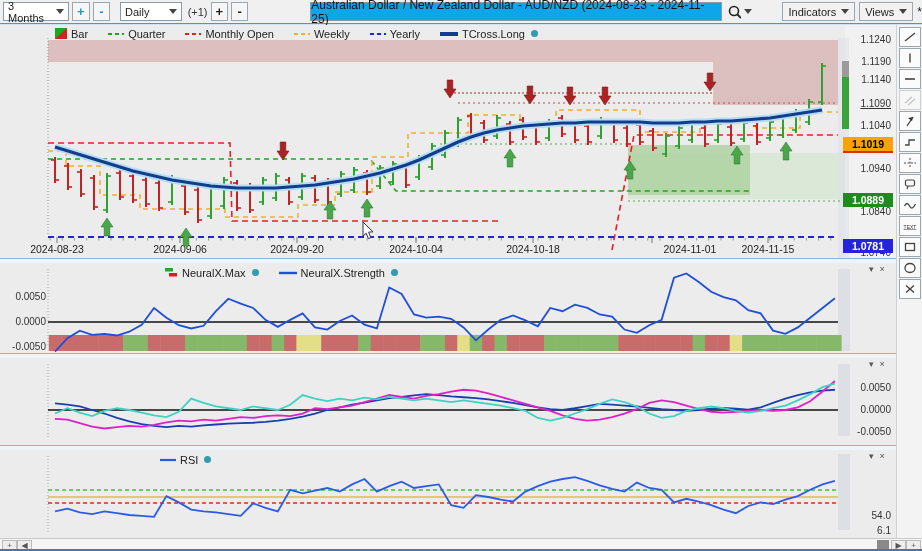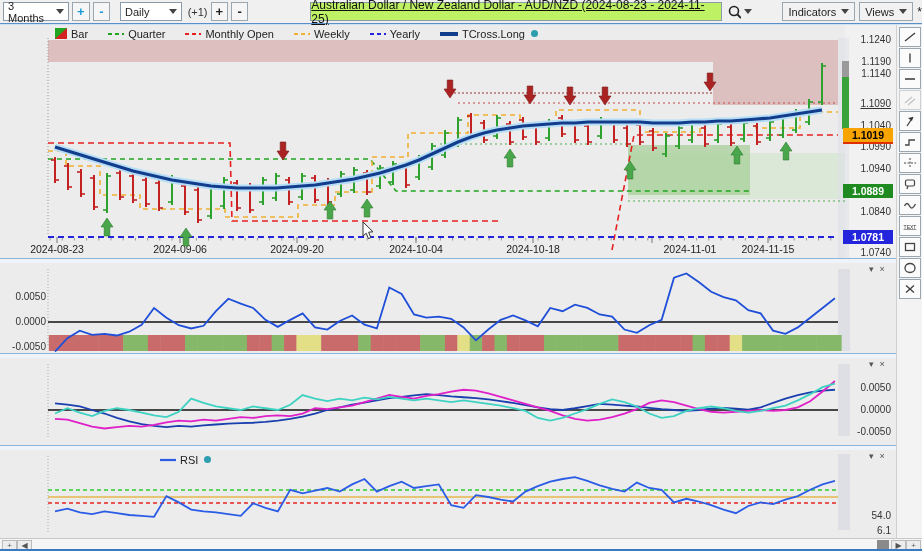--- a/index.html
+++ b/index.html
@@ -8,38 +8,38 @@
   
   .toolbar{position:absolute;left:0;top:0;width:922px;height:23px;background:#f0f0f0;
            border-bottom:1px solid #5b8fc9;box-shadow:0 1px 0 #cfe2f2;display:flex;align-items:center;}
   .select{height:17px;background:#fff;border:1px solid #8a9aa8;display:flex;align-items:center;
           padding:0 4px;margin-left:3px;justify-content:space-between;}
   .caret{width:0;height:0;border-left:4px solid transparent;border-right:4px solid transparent;
          border-top:5px solid #444;margin-left:5px;}
   .tb-btn{height:17px;width:17px;margin-left:3px;background:#f6f6f6;border:1px solid #9aa6b0;
           display:flex;align-items:center;justify-content:center;font-weight:bold;font-size:13px;line-height:1;}
   .tb-btn.blue{color:#1d9bd8;}
-  .title-box{height:17px;background:#bef264;border:1px solid #8a9aa8;display:flex;align-items:center;
-             justify-content:center;font-size:12px;color:#111;text-decoration:underline;}
+  .title-box{height:17px;background:#0ea5e9;border:1px solid #8a9aa8;display:flex;align-items:center;
+             justify-content:center;font-size:12px;color:#111;}
   .tb-sp{flex:0 0 auto;}
   .mini-btn{height:17px;background:#f2f2f2;border:1px solid #9aa6b0;display:flex;align-items:center;
             padding:0 5px;margin-left:4px;}
   
   .chart-area{position:absolute;left:0;top:25px;width:896px;height:233px;background:#ececec;}
   .gutter{position:absolute;left:845px;top:25px;width:51px;height:513px;background:#f1f1f1;}
   svg{position:absolute;left:0;}
   .sep{position:absolute;left:0;width:896px;height:5px;background:#eef4fa;
        border-top:1px solid #8ab4d8;border-bottom:1px solid #8ab4d8;}
   .legend{position:absolute;display:flex;align-items:center;gap:6px;height:13px;z-index:5;}
   .legend .item{display:flex;align-items:center;gap:4px;margin-right:14px;}
   .legend .lab{font-size:11px;color:#222;}
   .dot{width:7px;height:7px;border-radius:50%;background:#2e9db0;display:inline-block;margin-left:2px;}
   .axis-label{position:absolute;width:46px;text-align:right;font-size:10px;color:#333;}
   .tag{position:absolute;left:843px;width:50px;height:14px;font-size:10.5px;font-weight:bold;
-       display:flex;align-items:center;justify-content:center;z-index:6;}
+       display:flex;align-items:center;justify-content:center;z-index:6;margin-top:9px;}
   .date-label{position:absolute;width:80px;text-align:center;font-size:10.5px;color:#222;top:243px;}
   .pctrl{position:absolute;display:flex;gap:6px;color:#555;font-size:9px;z-index:7;}
   .pctrl span{cursor:default;}
   
   .sidebar{position:absolute;left:896px;top:25px;width:26px;height:513px;background:#f3f3f3;border-left:1px solid #d0d0d0;}
   .tool{position:absolute;left:2px;width:20px;height:18px;background:#fbfbfb;border:1px solid #9aa6b0;
         display:flex;align-items:center;justify-content:center;}
   .tool.disabled{opacity:.45;}
   
   .scroll{position:absolute;left:0;top:538px;width:922px;height:11px;background:#f5f5f5;border-top:1px solid #c8c8c8;}
@@ -421,21 +421,21 @@
           <line x1="0" y1="3" x2="18" y2="3" stroke="#123c8c" stroke-width="4"></line>
         </svg>
       <span class="lab">TCross.Long</span>
       <span class="dot"></span>
     </div>
   </div>
 
   <div id="price-labels">
       <div class="axis-label" style="left: 845px; top: 34px;">1.1240</div>
       <div class="axis-label" style="left: 845px; top: 56px;">1.1190</div>
-      <div class="axis-label" style="left: 845px; top: 68px;">1.1140</div>
+      <div class="axis-label" style="left: 845px; top: 74px;">1.1140</div>
       <div class="axis-label" style="left: 845px; top: 98px; text-decoration: underline;">1.1090</div>
       <div class="axis-label" style="left: 845px; top: 120px;">1.1040</div>
       <div class="axis-label" style="left: 845px; top: 141px;">1.0990</div>
       <div class="axis-label" style="left: 845px; top: 163px;">1.0940</div>
       <div class="axis-label" style="left: 845px; top: 206px;">1.0840</div>
       <div class="axis-label" style="left: 845px; top: 247px;">1.0740</div>
     </div>
   <div id="price-tags">
       <div class="tag" style="top: 128px; background: rgb(247, 164, 0); color: rgb(0, 0, 0); border-bottom: 2px solid rgb(224, 48, 0);">1.1019</div>
       <div class="tag" style="top: 184px; background: rgb(31, 138, 31); color: rgb(255, 255, 255);">1.0889</div>
@@ -542,20 +542,37 @@
         <rect x="0" y="0" width="896" height="88" fill="#ececec"></rect>
         <line x1="48" y1="6" x2="48" y2="82" stroke="#aaa" stroke-dasharray="1,2"></line>
         <rect x="838" y="4" width="12" height="76" fill="#d9dae3" opacity="0.7"></rect>
         <line x1="48" y1="40" x2="838" y2="40" stroke="#2ecc2e" stroke-width="1.6" stroke-dasharray="4,3"></line>
         <line x1="48" y1="47" x2="838" y2="47" stroke="#e6b84e" stroke-width="1.6"></line>
         <line x1="48" y1="53" x2="838" y2="53" stroke="#e82222" stroke-width="1.6" stroke-dasharray="4,3"></line>
         <polyline points="55,61.4 67.38,58.7 79.76,62.3 92.14,64.1 104.52000000000001,61.4 116.9,63.2 129.28,65 141.66000000000003,65.9 154.04000000000002,66.8 166.42000000000002,46.1 178.8,52.4 191.18,59.6 203.56,61.4 215.94,62.3 228.32000000000002,64.1 240.70000000000002,65.9 253.08,53.3 265.46000000000004,57.8 277.84000000000003,61.4 290.22,39.8 302.6,43.4 314.98,40.7 327.36,38 339.74,41.6 352.12,34.4 364.5,29 376.88,41.6 389.26000000000005,36.2 401.64000000000004,31.7 414.02000000000004,38 426.40000000000003,36.2 438.78000000000003,34.4 451.16,55.1 463.54,57.8 475.92,45.2 488.3,47 500.68,49.7 513.06,51.5 525.44,41.6 537.82,36.2 550.2,31.7 562.58,29 574.96,27.2 587.34,30.8 599.72,35.3 612.1,38.9 624.48,41.6 636.86,32.6 649.24,38 661.62,39.8 674,52.4 686.38,48.8 698.76,51.5 711.14,55.1 723.5200000000001,59.6 735.9000000000001,63.2 748.2800000000001,56 760.6600000000001,52.4 773.0400000000001,54.2 785.4200000000001,49.7 797.8000000000001,46.1 810.1800000000001,39.8 822.5600000000001,34.4 834.94,30.8" fill="none" stroke="#2b5ce6" stroke-width="1.8"></polyline>
       </svg>
     </div>
 
+  <div class="legend" style="left:165px;top:266px">
+    <div class="item">
+      <svg width="13" height="9" style="position:static">
+        <rect x="0" y="0" width="8" height="3.5" fill="#2fa12f"></rect>
+          <rect x="4" y="5" width="8" height="3.5" fill="#d42222"></rect>
+      </svg>
+        <span class="lab">NeuralX.Max</span>
+      <span class="dot"></span>
+    </div>
+    <div class="item">
+      <svg width="18" height="6" style="position:static">
+          <line x1="0" y1="3" x2="18" y2="3" stroke="#1f4fd8" stroke-width="2.4"></line>
+        </svg>
+      <span class="lab">NeuralX.Strength</span>
+      <span class="dot"></span>
+    </div>
+  </div>
   <div class="legend" style="left:160px;top:453px">
     <div class="item">
       <svg width="16" height="6" style="position:static">
           <line x1="0" y1="3" x2="16" y2="3" stroke="#2b5ce6" stroke-width="2.2"></line>
         </svg>
       <span class="lab">RSI</span>
       <span class="dot"></span>
     </div>
   </div>
 

